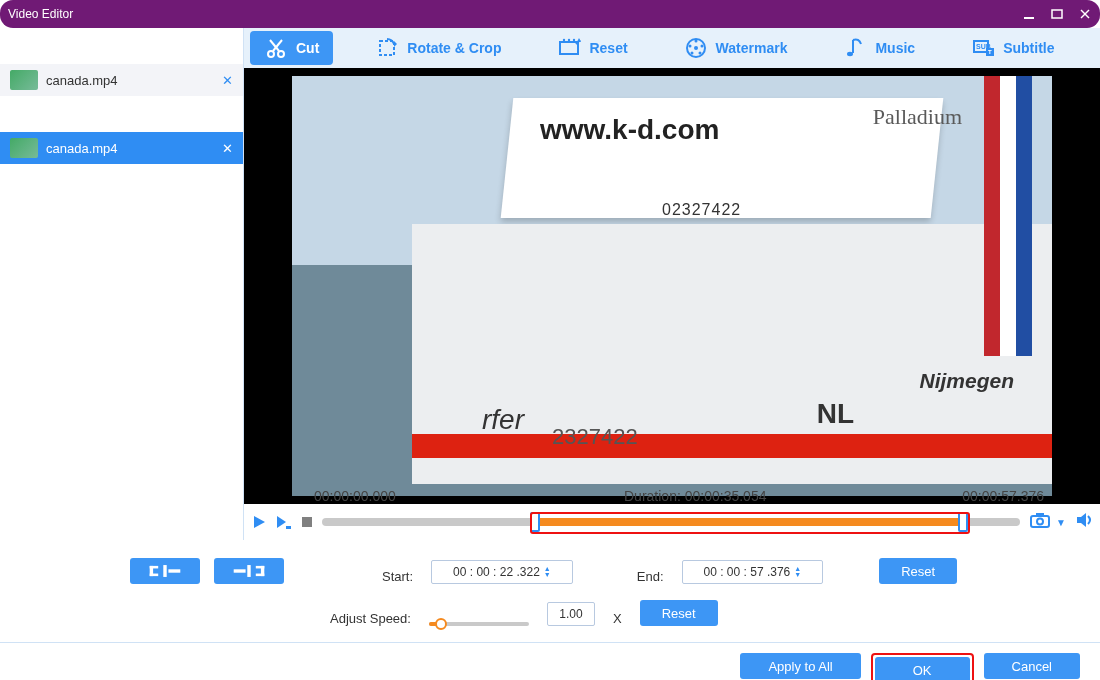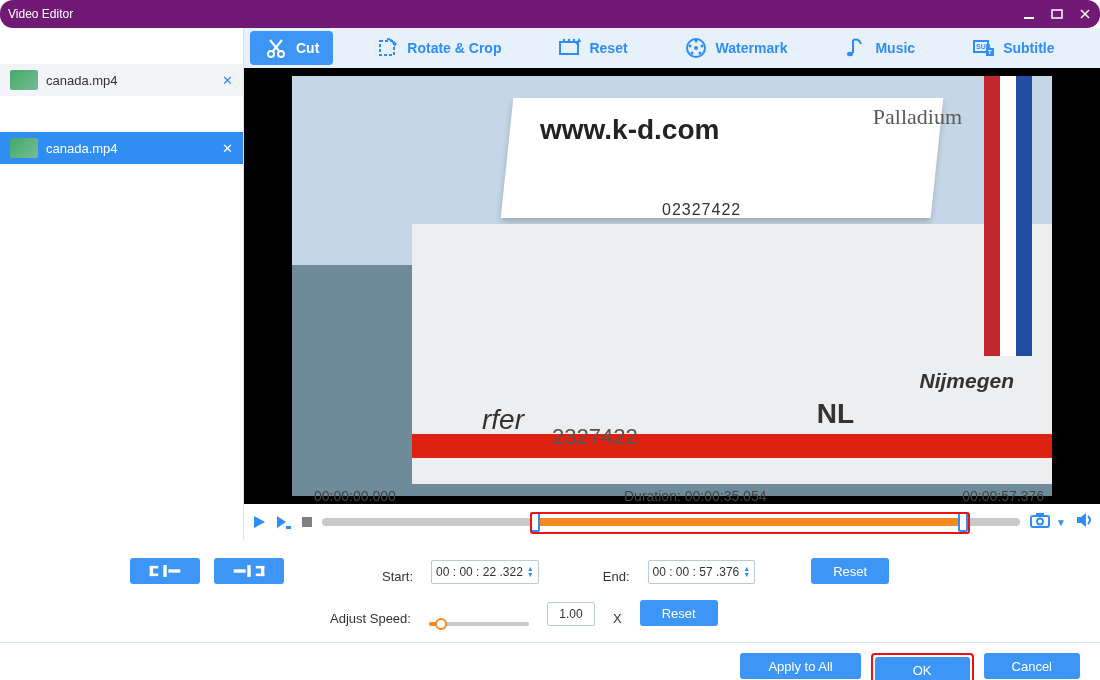--- a/index.html
+++ b/index.html
@@ -47,21 +47,21 @@
 .sel-box { position:absolute; right:50px; top:-6px; width:440px; height:22px; border:2px solid #e11; border-radius:3px; pointer-events:none; }
 .sel-track { position:absolute; right:54px; width:432px; height:8px; background:#f58a1f; border-radius:4px; top:0; }
 .sel-handle { position:absolute; width:10px; height:20px; top:-6px; background:#fff; border:2px solid #2f8df3; border-radius:2px; cursor:ew-resize; }
 .cam-icn, .vol-icn { color:#2f8df3; cursor:pointer; margin-left:4px; }
 
 .params { padding: 18px 30px 0; }
 .params-row { display:flex; align-items:flex-end; gap:18px; margin-bottom:16px; font-size:13px; color:#333; }
 .bracket-btn { width:70px; height:26px; border:none; border-radius:3px; background:#3d96f5; display:inline-flex; align-items:center; justify-content:center; cursor:pointer;}
 .bracket-btn svg { width:34px; height:16px;}
 .lbl { display:inline-block; text-align:right;}
-.time-input { display:inline-flex; align-items:center; border:1px solid #b8c9e0; height:24px; padding:0 4px; font-size:12px; border-radius:2px; }
+.time-input { display:inline-flex; align-items:center; border:1px solid #b8c9e0; height:24px; padding:0 21px; font-size:12px; border-radius:2px; }
 .spin { display:inline-flex; flex-direction:column; margin-left:4px; }
 .spin span { font-size:7px; color:#2f8df3; line-height:6px; cursor:pointer; }
 .btn { height:26px; padding:0 22px; border:none; border-radius:3px; background:#3d96f5; color:#fff; font-size:13px; cursor:pointer; display:inline-flex; align-items:center; justify-content:center; }
 .speed-slider { width:100px; height:4px; background:#c9c9c9; border-radius:2px; position:relative; }
 .speed-thumb { position:absolute; left:6px; top:-4px; width:12px; height:12px; background:#fff; border:2px solid #f58a1f; border-radius:50%; cursor:pointer;}
 .speed-fill { position:absolute; left:0; top:0; height:4px; width:10px; background:#f58a1f; border-radius:2px;}
 .footer { border-top:1px solid #d0e2f5; padding:10px 20px; display:flex; justify-content:flex-end; gap:10px; }
 .ok-wrap { border:2px solid #e11; border-radius:4px; padding:2px; }
 </style>
 </head>

